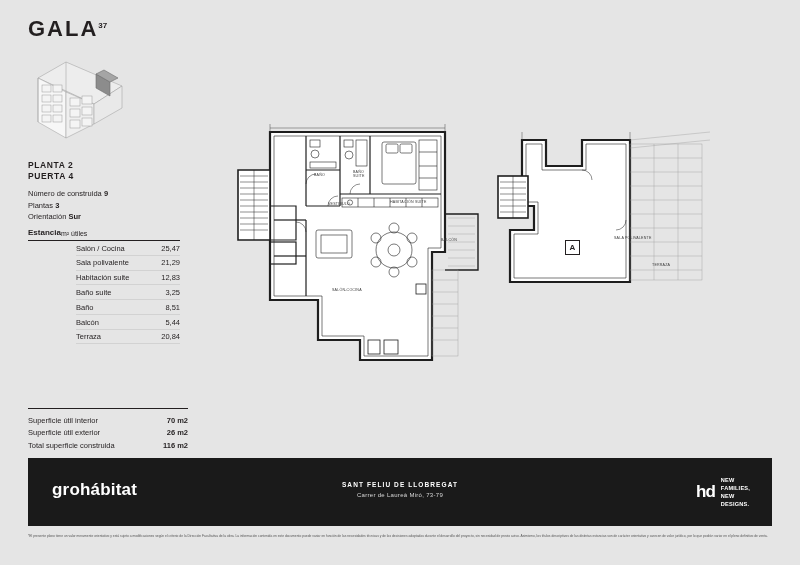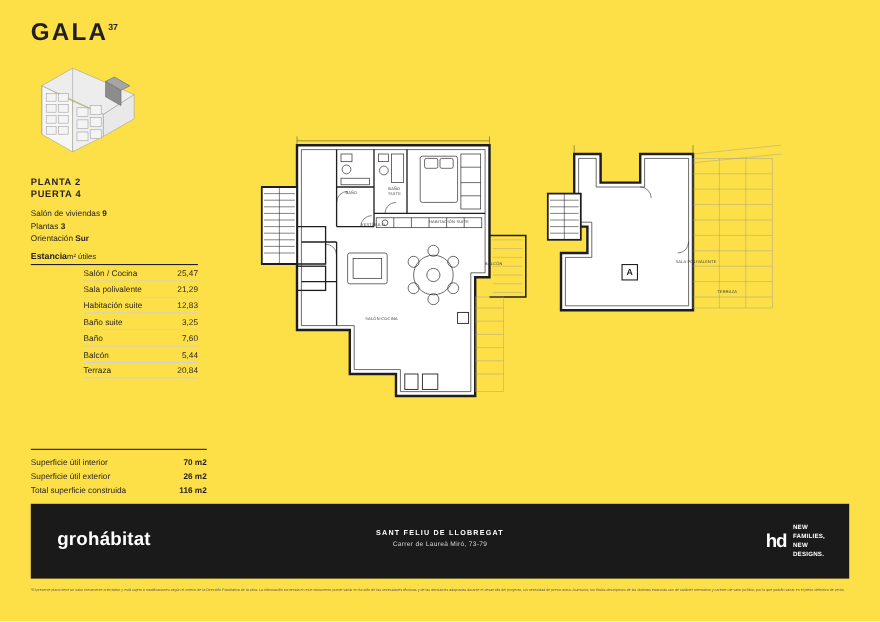--- a/index.html
+++ b/index.html
@@ -13,21 +13,21 @@
     font-family: "Liberation Sans", sans-serif;
     color: #231f20;
     overflow: hidden;
     position: relative;
   }
   .page {
     position: absolute;
     left: 0; top: 0;
     width: 800px;
     height: 565px;
-    background: #fde047;
+    background: #e5e5e5;
   }
 
   
   .left-col {
     position: absolute;
     left: 28px;
     top: 18px;
     width: 158px;
   }
   .brand {
@@ -264,21 +264,21 @@
         <line x1="8" y1="26" x2="8" y2="70"></line>
         <line x1="36" y1="10" x2="36" y2="40"></line>
       </g>
     </svg>
   </div>
 
   <div class="plant-block">
     <div class="plant-line">PLANTA 2</div>
     <div class="plant-line" style="margin-bottom:5px">PUERTA 4</div>
     <div class="meta-line">
-      <span>Salón de viviendas</span>
+      <span>Número de construida</span>
       <b>9</b>
     </div>
     <div class="meta-line">
       <span>Plantas</span>
       <b>3</b>
     </div>
     <div class="meta-line">
       <span>Orientación</span>
       <b>Sur</b>
     </div>
@@ -301,21 +301,21 @@
         <div class="tbl-row">
           <span>Habitación suite</span>
           <span class="val">12,83</span>
         </div>
         <div class="tbl-row">
           <span>Baño suite</span>
           <span class="val">3,25</span>
         </div>
         <div class="tbl-row">
           <span>Baño</span>
-          <span class="val">7,60</span>
+          <span class="val">8,51</span>
         </div>
         <div class="tbl-row">
           <span>Balcón</span>
           <span class="val">5,44</span>
         </div>
         <div class="tbl-row">
           <span>Terraza</span>
           <span class="val">20,84</span>
         </div>
       </div>

